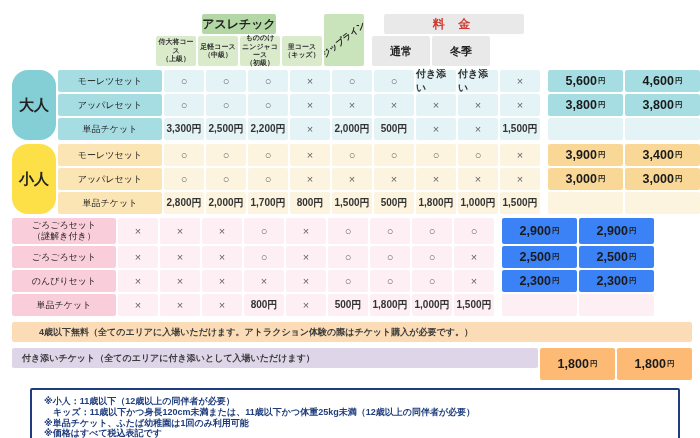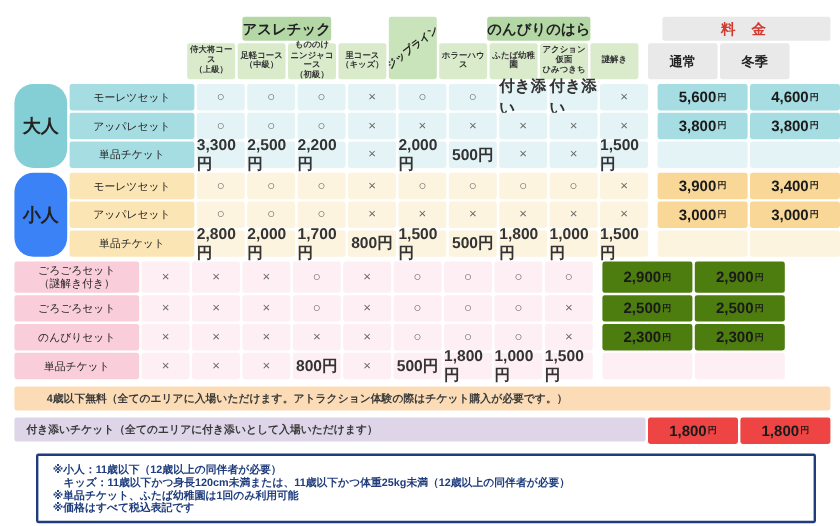--- a/index.html
+++ b/index.html
@@ -20,46 +20,46 @@
   .fee-h{height:20px;background:#e9e9e9;color:#d03a30;font-weight:bold;font-size:12px;letter-spacing:5px;margin-left:12px;}
   .fee-sub{width:58px;height:30px;background:#e9e9e9;font-size:11px;font-weight:bold;color:#222;}
   .spacer4{width:4px;}
   
   .section{display:flex;gap:2px;margin-top:4px;}
   .sec-label{width:56px;font-size:15px;font-weight:bold;color:#222;border-radius:16px;}
   .sec-rows{display:flex;flex-direction:column;gap:2px;}
   .trow{display:flex;gap:2px;}
   .rlabel{width:104px;height:22px;font-size:9px;font-weight:normal;color:#222;text-align:center;white-space:pre-line;line-height:1.2;}
   .c{width:40px;height:22px;font-size:11px;color:#666;}
-  .c.txt{font-size:13px;font-weight:bold;color:#333;}
+  .c.txt{font-size:10px;font-weight:bold;color:#333;}
   .price{width:75px;height:22px;font-weight:bold;font-size:12.5px;color:#1a1a1a;}
   .yen{font-size:7.5px;margin-left:1px;font-weight:bold;}
   .tall .rlabel,.tall .c,.tall .price{height:26px;}
   .adult .sec-label{background:#84ced6;}
   .adult .rlabel{background:#a6dde3;}
   .adult .c{background:#e4f3f6;}
   .adult .price{background:#a6dde3;}
   .adult .price.blank{background:#e4f3f6;}
-  .child .sec-label{background:#3b82f6;}
+  .child .sec-label{background:#fde047;}
   .child .rlabel{background:#fbe5b5;}
   .child .c{background:#fdf4e0;}
   .child .price{background:#f9d897;}
   .child .price.blank{background:#fdf4e0;}
   .kids .sec-label{background:#f4a0b7;}
   .kids .rlabel{background:#f9cdd9;}
   .kids .c{background:#fdeff3;}
-  .kids .price{background:#4d7c0f;}
+  .kids .price{background:#3b82f6;}
   .kids .price.blank{background:#fdeff3;}
   
   .band1{margin-top:6px;width:680px;height:20px;background:#fbdcb6;border-radius:2px;display:flex;
          align-items:center;padding-left:27px;box-sizing:border-box;font-size:9px;font-weight:bold;color:#3a3a3a;}
   .band2{margin-top:6px;display:flex;gap:2px;}
   .band2-label{width:526px;height:20px;background:#ded5e9;border-radius:2px;display:flex;align-items:center;
                padding-left:10px;box-sizing:border-box;font-size:9px;font-weight:bold;color:#3a3a3a;}
-  .band2 .price{background:#ef4444;height:22px;}
+  .band2 .price{background:#fdba74;height:32px;}
   
   .notes{margin:8px 0 0 18px;width:650px;height:58px;border:2px solid #1f3d7d;border-radius:2px;
          padding:6px 12px;box-sizing:border-box;display:flex;flex-direction:column;justify-content:space-around;}
   .note{font-size:9px;font-weight:bold;color:#1f3d7d;line-height:1.2;}
 </style>
 </head>
 <body>
 
 <div class="canvas">
 
@@ -75,30 +75,20 @@
         <div class="cell sub">もののけ
 ニンジャコース
 （初級）</div>
         <div class="cell sub">里コース
 （キッズ）</div>
       </div>
     </div>
     <div class="cell zipcell">
         <span>ジップライン</span>
       </div>
-    <div class="grp">
-      <div class="cell grp-h">のんびりのはら</div>
-      <div class="subrow">
-        <div class="cell sub">ホラーハウス</div>
-        <div class="cell sub">ふたば幼稚園</div>
-        <div class="cell sub">アクション仮面
-ひみつきち</div>
-        <div class="cell sub">謎解き</div>
-      </div>
-    </div>
     <div class="spacer4"></div>
     <div class="fee-grp">
       <div class="cell fee-h">料 金</div>
       <div class="subrow">
         <div class="cell fee-sub">通常</div>
         <div class="cell fee-sub">冬季</div>
       </div>
     </div>
   </div>
 

